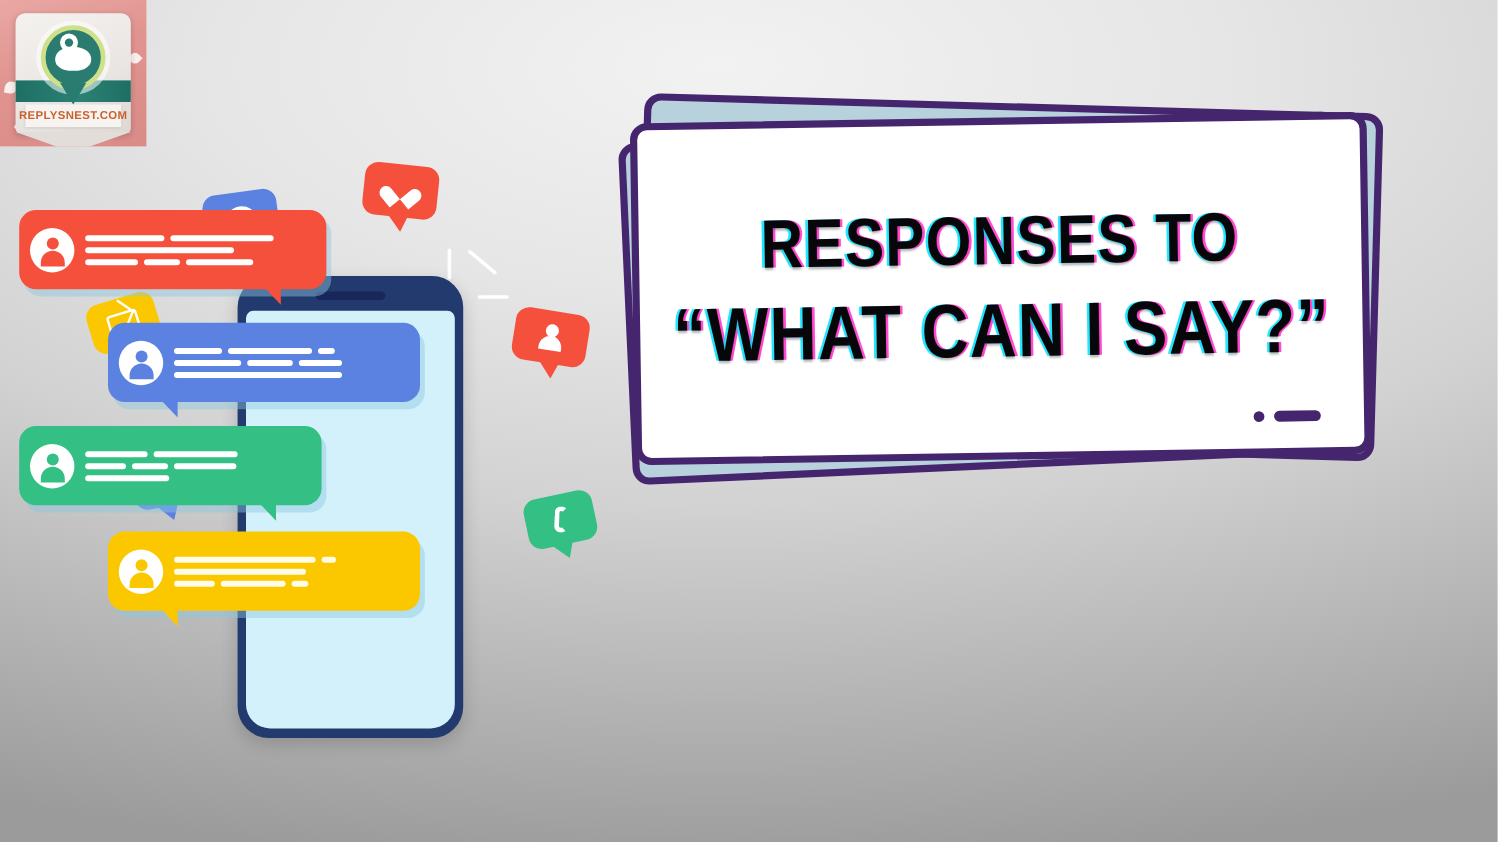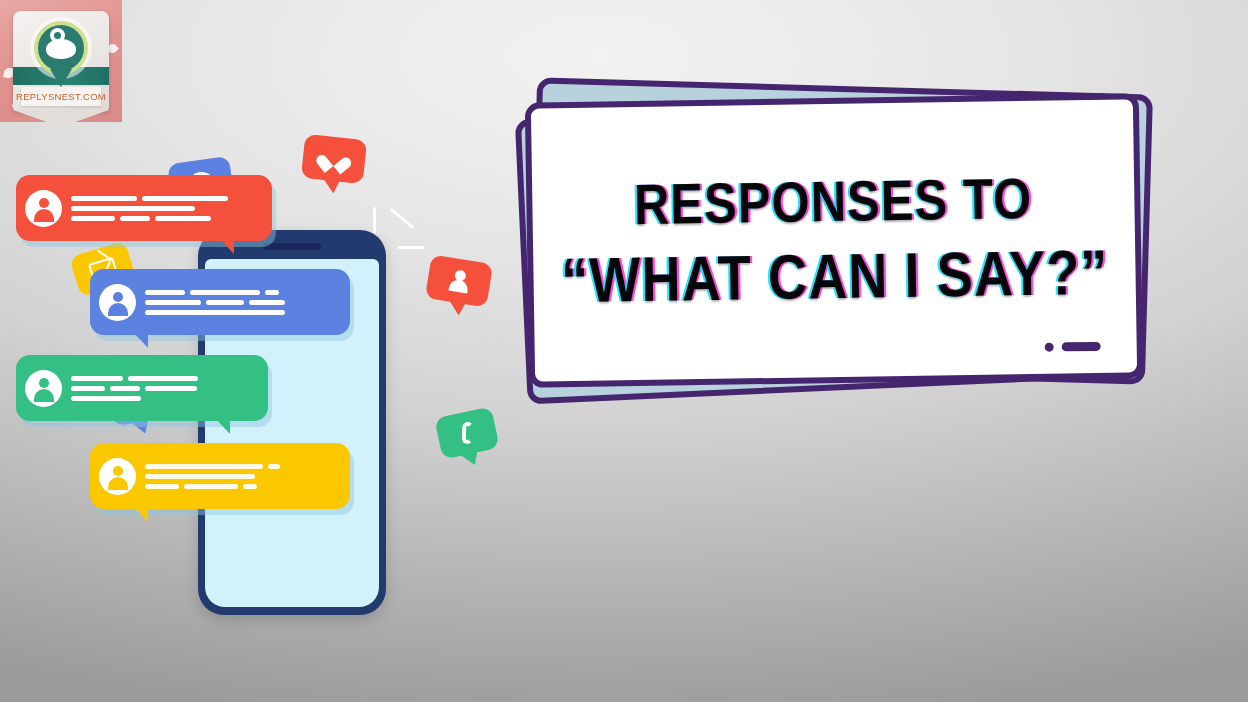--- a/index.html
+++ b/index.html
@@ -57,21 +57,21 @@
     content:""; position:absolute; left:8px; top:-7px; width:7px; height:7px;
     border-radius:50%; background:#2b7c70;
   }
   .logo-ribbon{
     position:absolute; left:8px; right:8px; top:76px; height:19px;
     background:#f6f3f0; box-shadow:0 1px 2px rgba(0,0,0,.15);
     display:flex; align-items:center; justify-content:center;
   }
   .logo-text{
     font-family:"Liberation Sans", sans-serif;
-    font-size:9.5px; font-weight:normal; letter-spacing:.3px;
+    font-size:9.5px; font-weight:bold; letter-spacing:.3px;
     color:#c8622e; white-space:nowrap;
   }
   .sparkle{ position:absolute; background:#fff; opacity:.85; }
   .sp1{ left:96px; top:16px; width:11px; height:11px; border-radius:50% 0 50% 0; transform:rotate(20deg); }
   .sp2{ left:108px; top:44px; width:9px;  height:9px;  border-radius:50% 0 50% 0; transform:rotate(45deg); }
   .sp3{ left:4px;   top:68px; width:10px; height:10px; border-radius:50% 0 50% 0; transform:rotate(10deg); }
   .sp4{ left:14px;  top:98px; width:13px; height:13px; border-radius:50% 0 50% 0; transform:rotate(35deg); }
   .sp5{ left:100px; top:92px; width:8px;  height:8px;  border-radius:50% 0 50% 0; }
 
   

